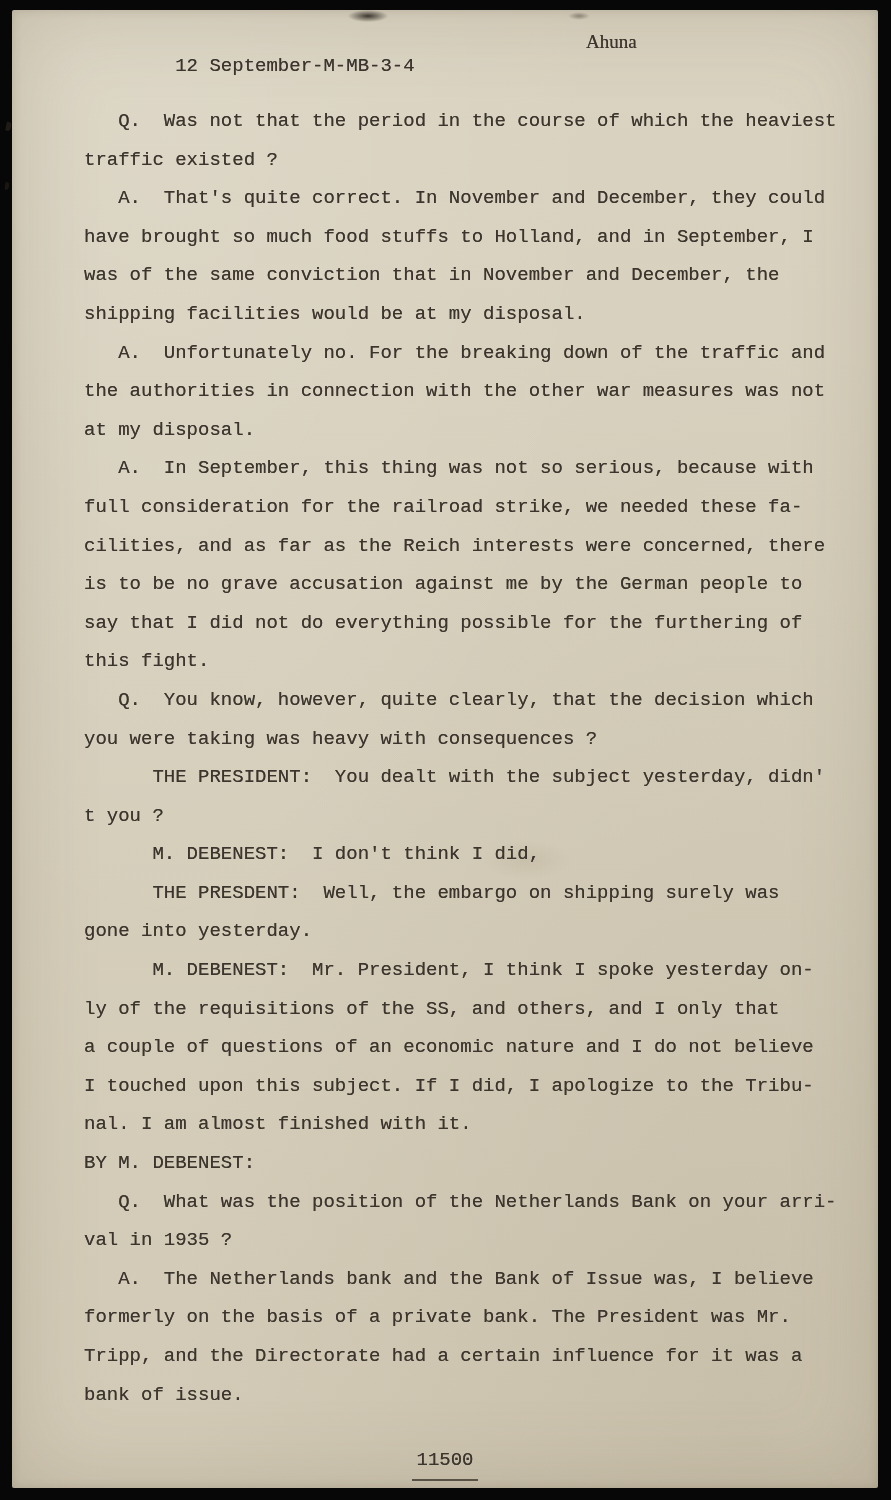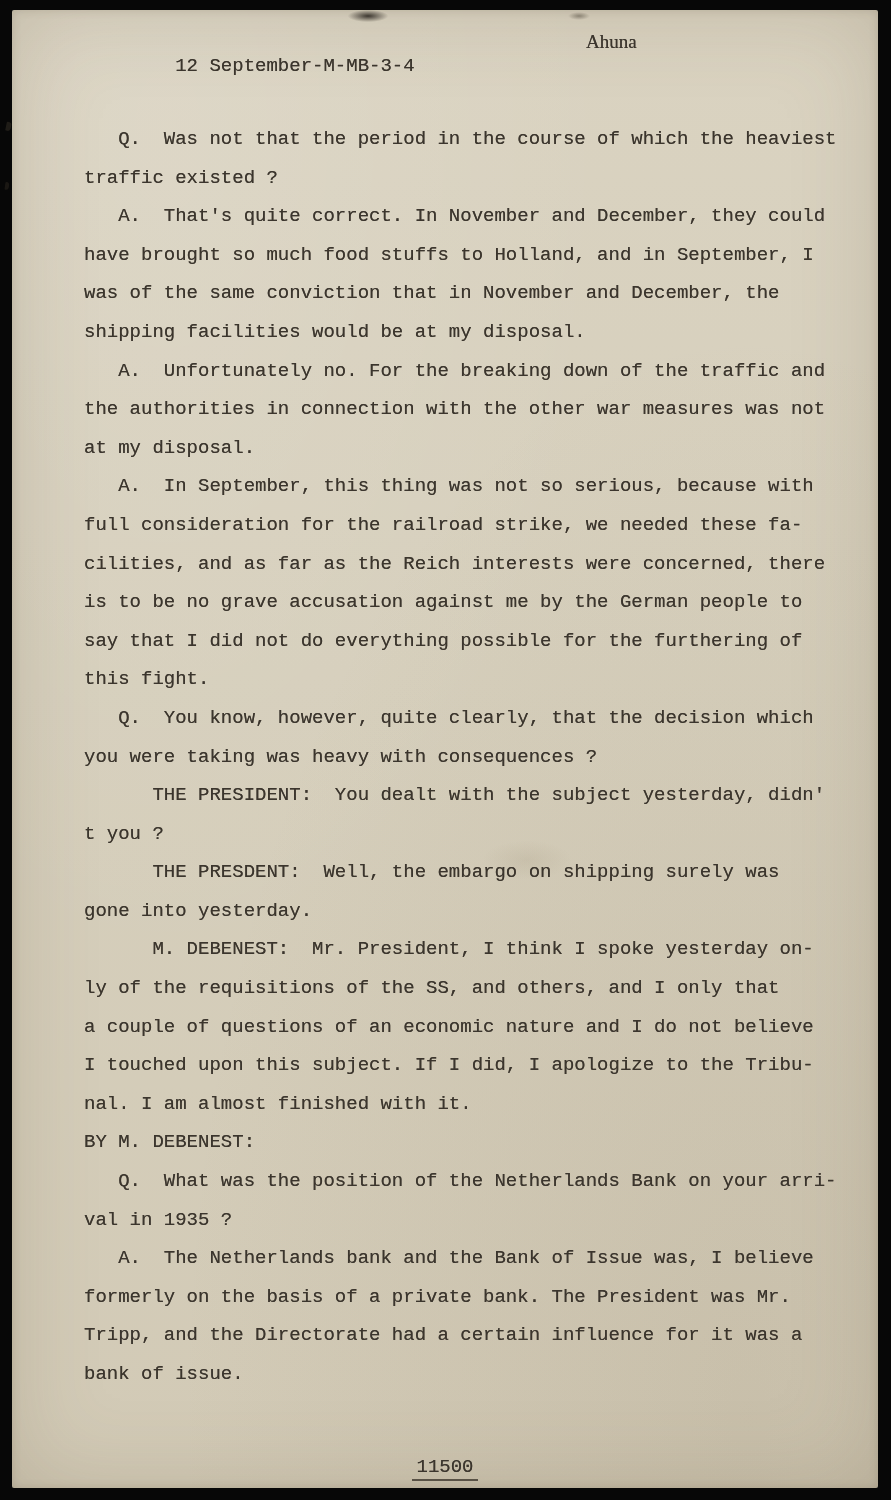--- a/index.html
+++ b/index.html
@@ -45,39 +45,39 @@
     line-height: 24px;
     white-space: pre;
   }
   .header .hdr-right {
     position: absolute;
     left: 502px;
     top: 0;
     font-family: Liberation Serif, serif;
   }
   .body {
-    margin-top: 66px;
+    margin-top: 48px;
   }
   .para {
     margin: 0;
     white-space: pre;
     line-height: 38.6px;
   }
   .footer {
     position: absolute;
     left: 0;
     right: 0;
     bottom: 7px;
     text-align: center;
     line-height: 22px;
   }
   .footer .page-num {
     display: inline-block;
     border-bottom: 2px solid rgba(52,46,38,0.75);
-    padding: 0 4px 1px 4px;
+    padding: 0 4px 8px 4px;
   }
   
   .stain {
     position: absolute;
     pointer-events: none;
   }
   .stain-top {
     top: 0; left: 336px; width: 40px; height: 12px;
     background: radial-gradient(ellipse at center, rgba(35,30,24,0.85), rgba(35,30,24,0.0) 72%);
   }
@@ -134,20 +134,21 @@
           <p class="para">   A.  In September, this thing was not so serious, because with
 full consideration for the railroad strike, we needed these fa-
 cilities, and as far as the Reich interests were concerned, there
 is to be no grave accusation against me by the German people to
 say that I did not do everything possible for the furthering of
 this fight.</p>
           <p class="para">   Q.  You know, however, quite clearly, that the decision which
 you were taking was heavy with consequences ?</p>
           <p class="para">      THE PRESIDENT:  You dealt with the subject yesterday, didn'
 t you ?</p>
+          <p class="para">      M. DEBENEST:  I don't think I did,</p>
           <p class="para">      THE PRESDENT:  Well, the embargo on shipping surely was
 gone into yesterday.</p>
           <p class="para">      M. DEBENEST:  Mr. President, I think I spoke yesterday on-
 ly of the requisitions of the SS, and others, and I only that
 a couple of questions of an economic nature and I do not believe
 I touched upon this subject. If I did, I apologize to the Tribu-
 nal. I am almost finished with it.</p>
           <p class="para">BY M. DEBENEST:</p>
           <p class="para">   Q.  What was the position of the Netherlands Bank on your arri-
 val in 1935 ?</p>

